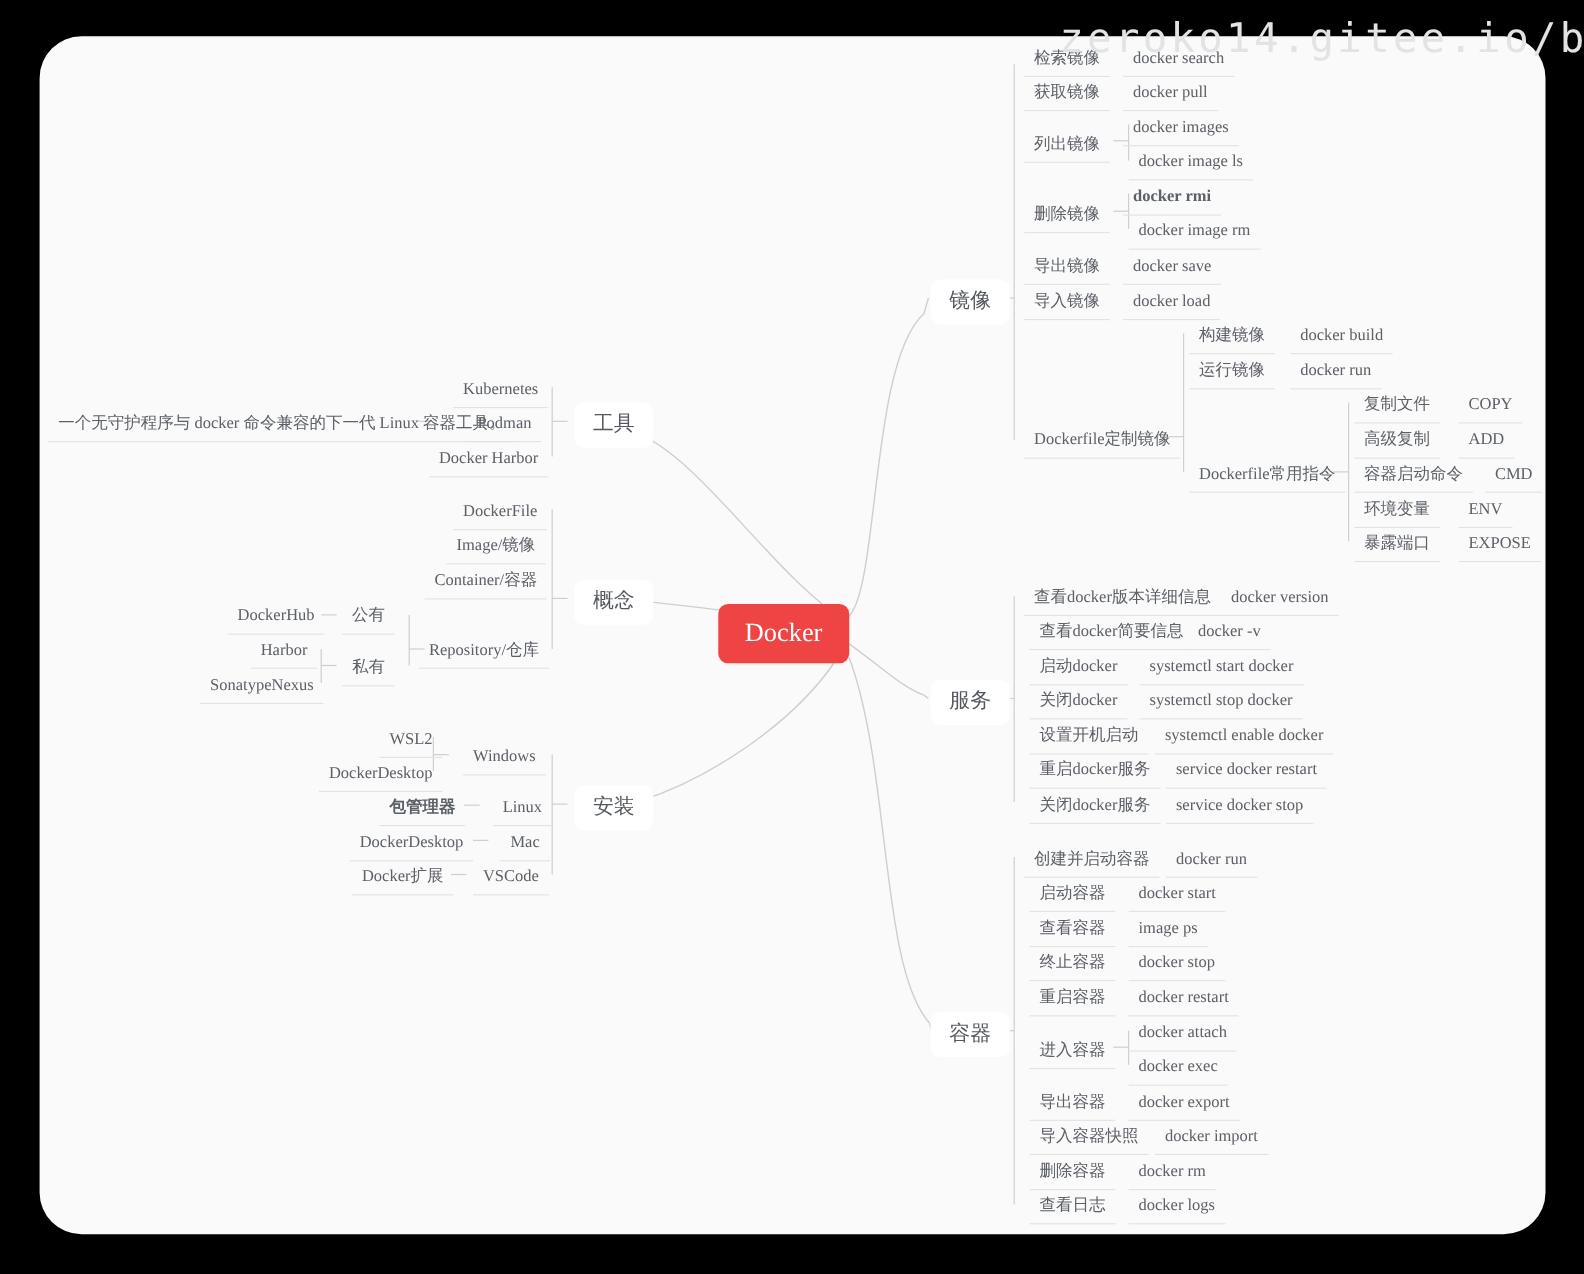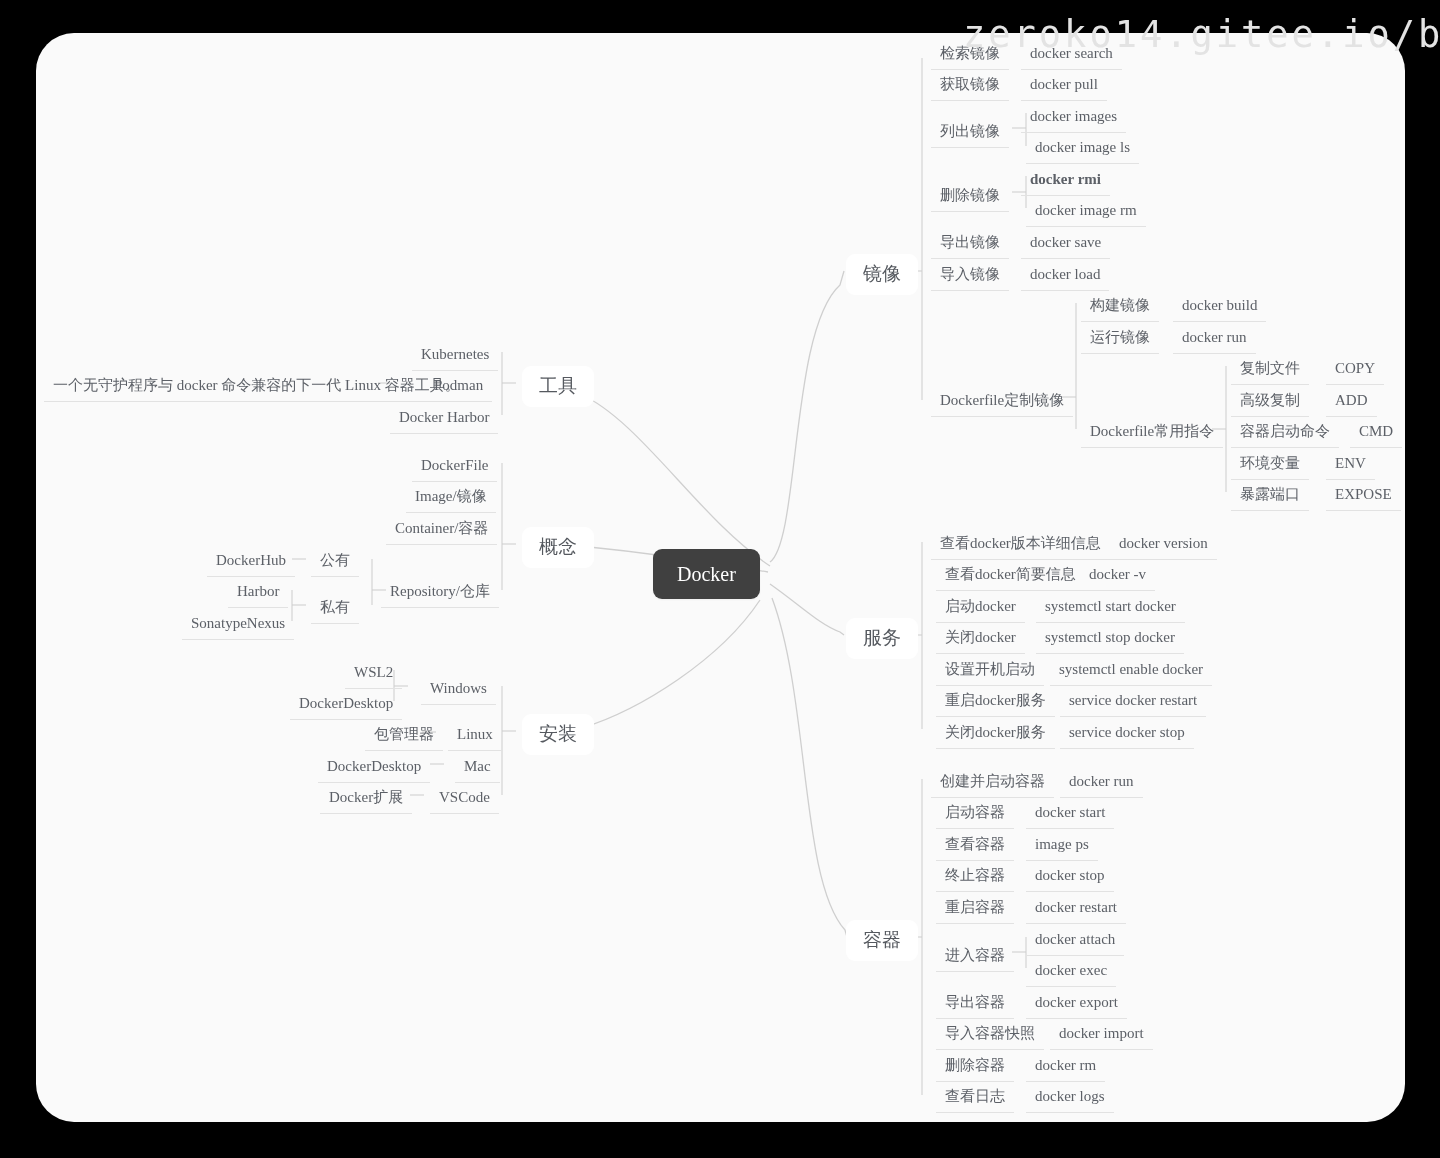--- a/index.html
+++ b/index.html
@@ -50,24 +50,24 @@
 
   
   .node {
     position: absolute;
     z-index: 10;
     white-space: nowrap;
     color: #5b5f66;
   }
 
   .root {
-    background: #404040;
+    background: #ef4444;
     color: #ffffff;
     border-radius: 9px;
-    font-size: 20px;
+    font-size: 24px;
     padding: 14px 24px;
     line-height: 1.1;
     box-shadow: 0 1px 2px rgba(0,0,0,0.05);
   }
 
   .branch {
     background: #ffffff;
     border-radius: 9px;
     font-size: 19px;
     padding: 10px 17px;
@@ -287,15 +287,15 @@
 
 <div class="node branch" style="left:522px; top:714px;">安装</div>
 
 <div class="node leaf" style="left:421px; top:675px;">Windows</div>
 <div class="node leaf" style="left:448px; top:721px;">Linux</div>
 <div class="node leaf" style="left:455px; top:753px;">Mac</div>
 <div class="node leaf" style="left:430px; top:784px;">VSCode</div>
 
 <div class="node leaf" style="left:345px; top:659px;">WSL2</div>
 <div class="node leaf" style="left:290px; top:690px;">DockerDesktop</div>
-<div class="node leaf" style="left:365px; top:721px;">包管理器</div>
+<div class="node leaf" style="left:345px; top:721px;font-weight:bold;">包管理器</div>
 <div class="node leaf" style="left:318px; top:753px;">DockerDesktop</div>
 <div class="node leaf" style="left:320px; top:784px;">Docker扩展</div>
 
 </body></html>

